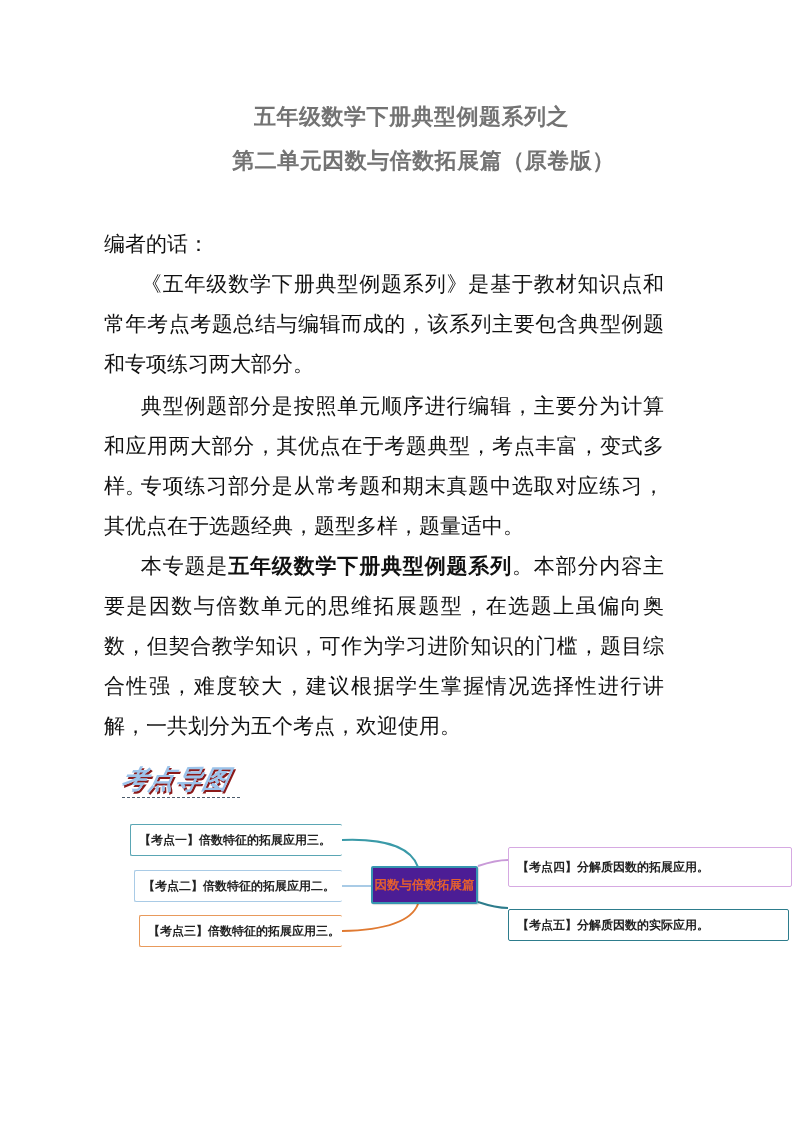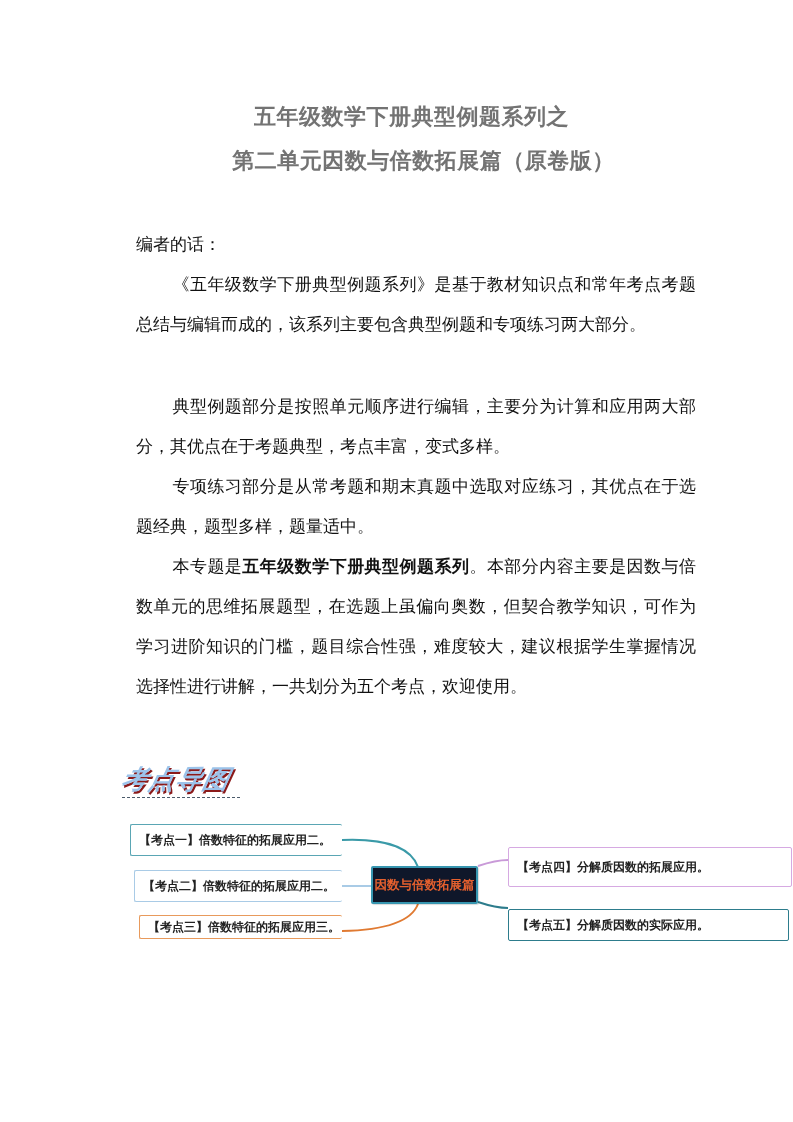--- a/index.html
+++ b/index.html
@@ -23,23 +23,23 @@
       font-weight: bold;
       font-size: 22px;
       letter-spacing: 0.5px;
       color: #737373;
     }
     .title.t1 { top: 102px; }
     .title.t2 { top: 146px; padding-left: 12px; }
 
     .para {
       position: absolute;
-      left: 136px;
+      left: 104px;
       width: 560px;
-      font-size: 17px;
+      font-size: 21px;
       line-height: 40px;
       color: #111;
       text-align: justify;
     }
     .para .indent { display: inline-block; width: 36px; }
     .p-editor { top: 224px; }
     .p1 { top: 264px; }
     .p2 { top: 386px; }
     .p3 { top: 466px; }
     .p4 { top: 546px; }
@@ -81,31 +81,31 @@
       color: #222;
       box-sizing: border-box;
       display: flex;
       align-items: center;
       padding-left: 8px;
       border-radius: 2px;
       white-space: nowrap;
     }
     .n1 { left: 130px; top: 824px; width: 212px; height: 32px; border: 1.5px solid #5aa6b4; border-right: none; }
     .n2 { left: 134px; top: 870px; width: 208px; height: 32px; border: 1.5px solid #a9cbe6; border-right: none; }
-    .n3 { left: 139px; top: 915px; width: 203px; height: 24px; border: 1.5px solid #e89a5c; border-right: none; }
+    .n3 { left: 139px; top: 915px; width: 203px; height: 32px; border: 1.5px solid #e89a5c; border-right: none; }
     .n4 { left: 508px; top: 847px; width: 284px; height: 40px; border: 1.5px solid #d6a9e2; }
     .n5 { left: 508px; top: 893px; width: 281px; height: 32px; border: 1.5px solid #2d7c8c; margin-top: 16px; }
     .center-node {
       position: absolute;
       left: 371px;
       top: 866px;
       width: 107px;
       height: 38px;
       border: 2.5px solid #3796b0;
-      background: #0f172a;
+      background: #4c1d95;
       box-sizing: border-box;
       display: flex;
       align-items: center;
       justify-content: center;
       font-size: 12.5px;
       font-weight: bold;
       color: #e5602e;
       border-radius: 2px;
       box-shadow: 1px 1px 1px rgba(0,0,0,0.15);
     }
@@ -130,18 +130,18 @@
 <div class="map-heading-underline"></div>
 
 <svg class="mindmap" viewBox="0 0 793 1122" xmlns="http://www.w3.org/2000/svg">
   <path d="M342 840 C 390 838, 412 850, 418 867" fill="none" stroke="#3a9aa8" stroke-width="2"></path>
   <path d="M342 886 L 371 886" fill="none" stroke="#a9cbe6" stroke-width="2"></path>
   <path d="M342 931 C 390 930, 412 920, 418 904" fill="none" stroke="#e07a32" stroke-width="2"></path>
   <path d="M478 866 C 490 862, 500 860, 508 860" fill="none" stroke="#c99ad8" stroke-width="2"></path>
   <path d="M478 902 C 490 906, 500 908, 508 908" fill="none" stroke="#2d7c8c" stroke-width="2"></path>
 </svg>
 
-<div class="node n1">【考点一】倍数特征的拓展应用二。</div>
+<div class="node n1">【考点一】倍数特征的拓展应用三。</div>
 <div class="node n2">【考点二】倍数特征的拓展应用二。</div>
 <div class="node n3">【考点三】倍数特征的拓展应用三。</div>
 <div class="center-node">因数与倍数拓展篇</div>
 <div class="node n4">【考点四】分解质因数的拓展应用。</div>
 <div class="node n5">【考点五】分解质因数的实际应用。</div>
 
 </body></html>

